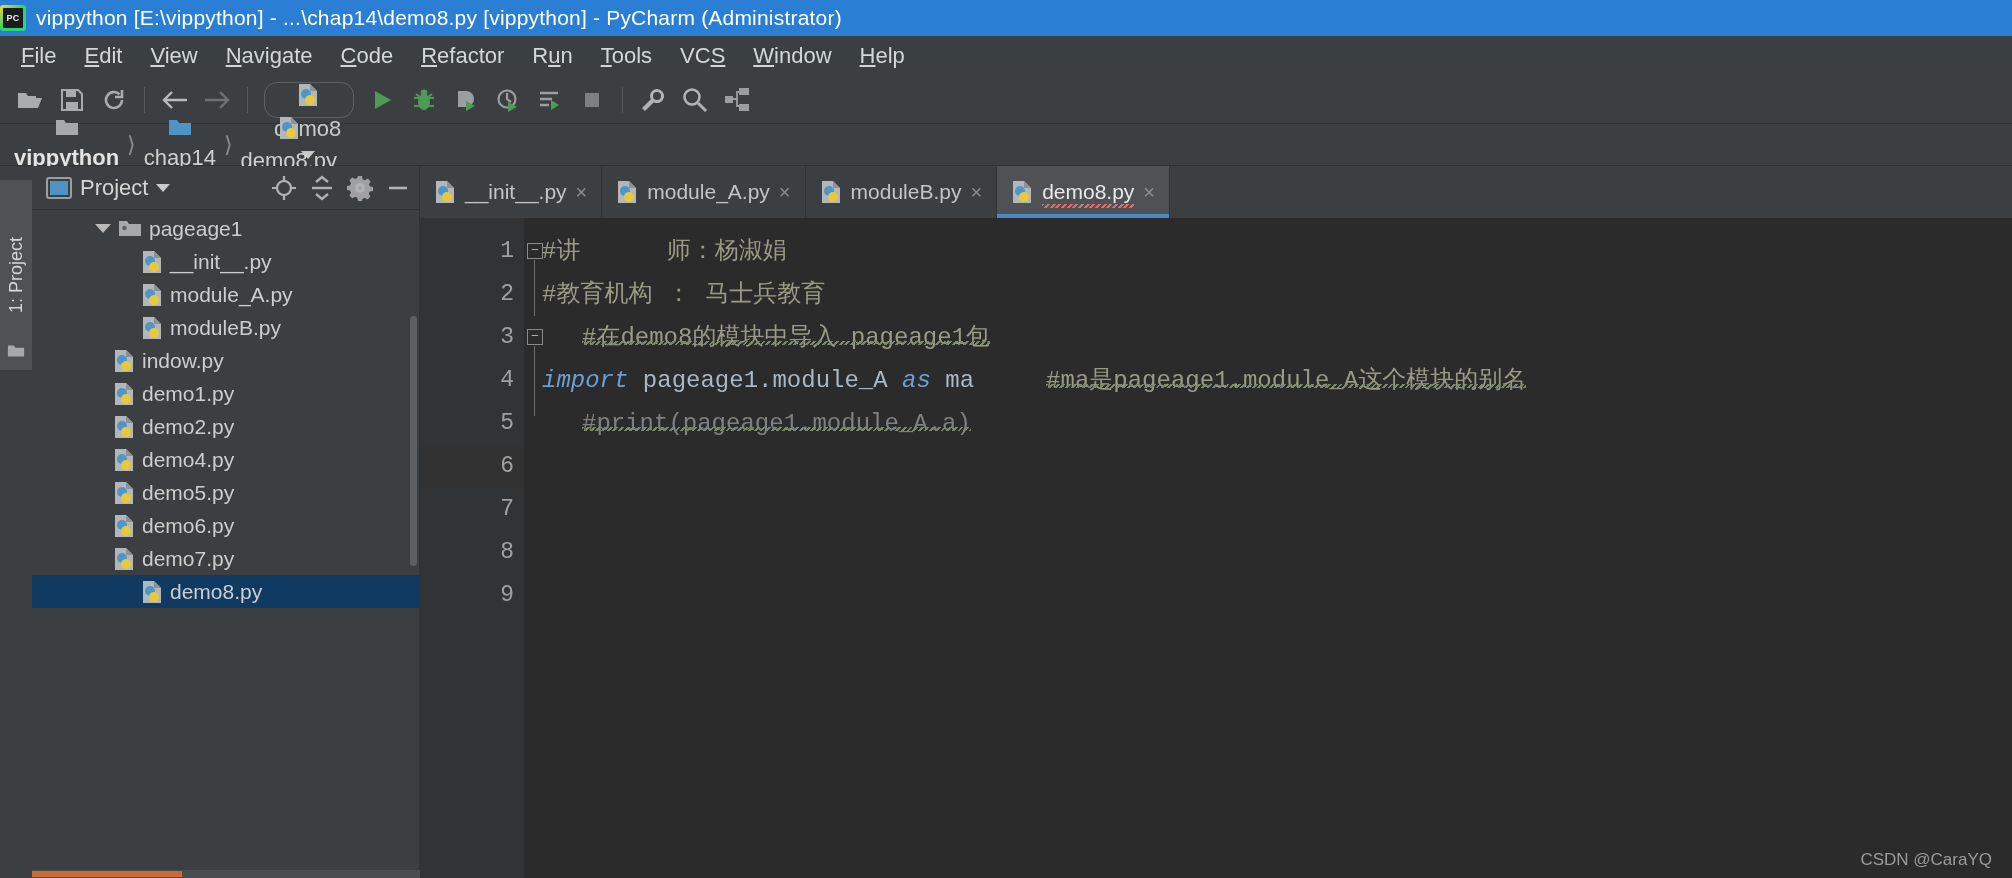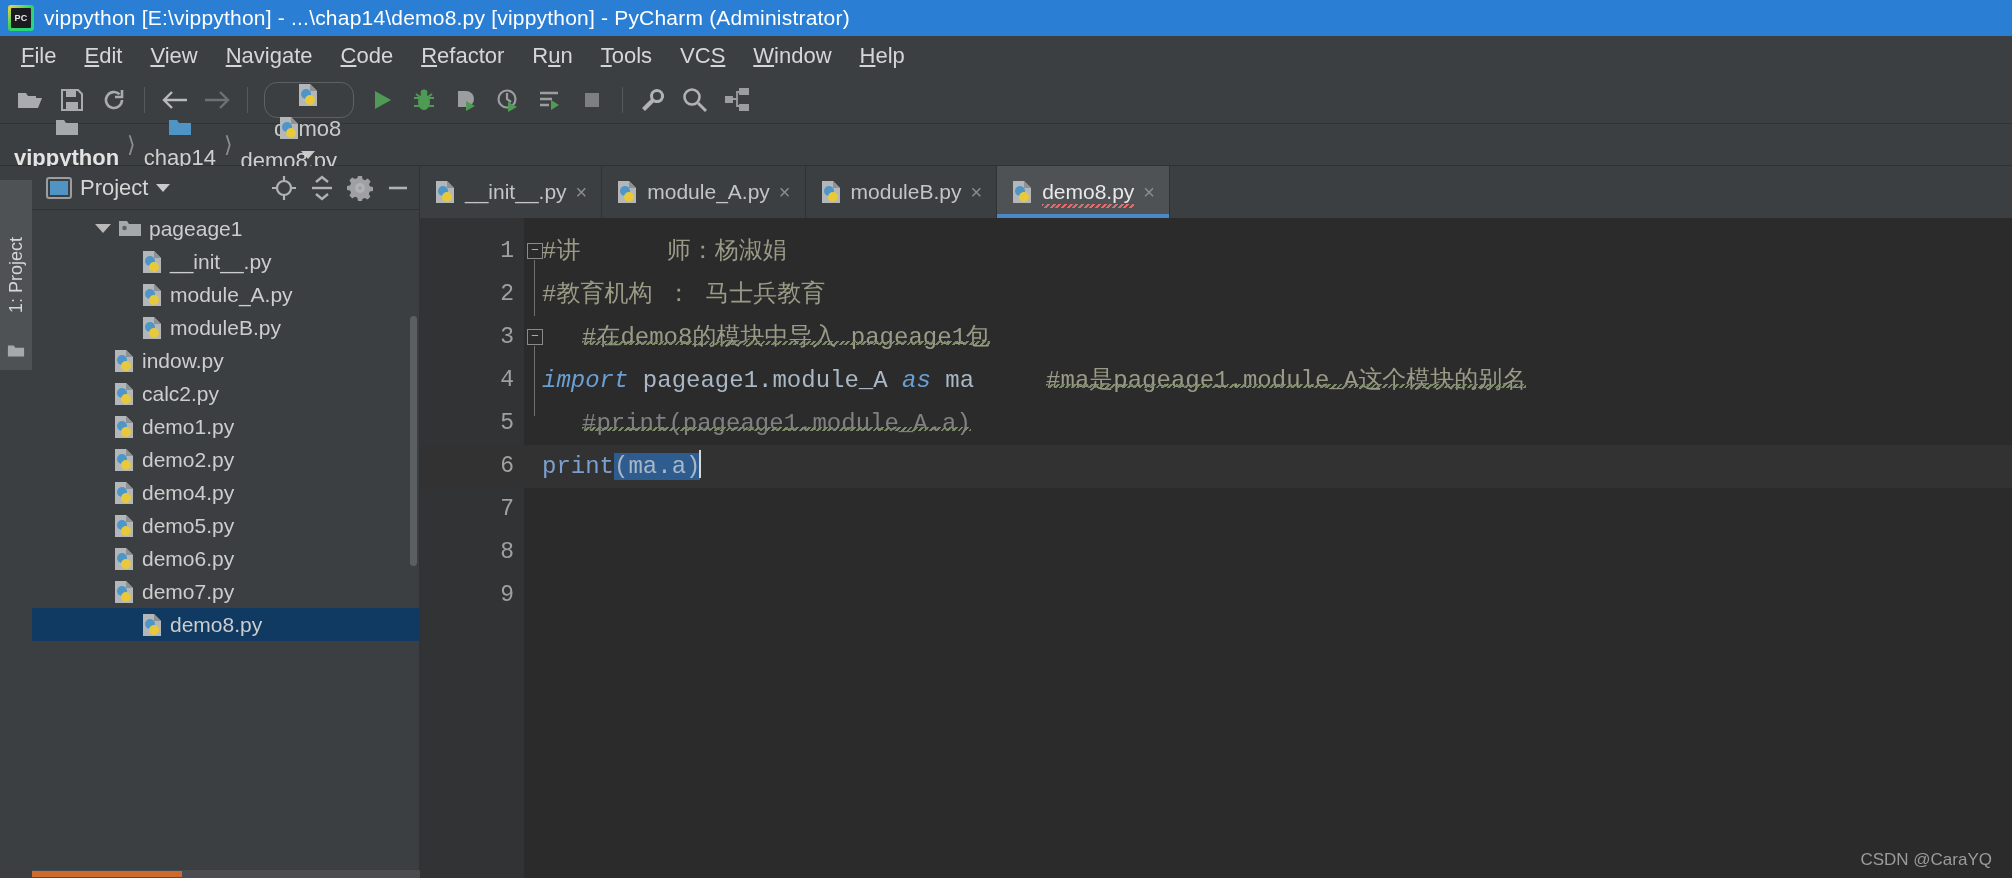--- a/index.html
+++ b/index.html
@@ -2,21 +2,21 @@
 <html><head>
 <meta charset="utf-8">
 <style>
   * { margin:0; padding:0; box-sizing:border-box; }
   html,body { width:2012px; height:878px; overflow:hidden; background:#3c3f41;
     font-family:"Liberation Sans", sans-serif; }
 
   
   .titlebar {
     height:36px; background:#2a7fd4; display:flex; align-items:center;
-    padding-left:8px; color:#ffffff; font-size:21px; letter-spacing:.2px;
+    color:#ffffff; font-size:21px; letter-spacing:.2px;
   }
   .pc-logo {
     width:26px; height:26px; margin-right:10px; border-radius:3px;
     background:linear-gradient(135deg,#ffd24a 0%,#36d45a 45%,#21d789 100%);
     position:relative; flex:none;
   }
   .pc-logo::after{
     content:"PC"; position:absolute; left:3px; top:3px; right:3px; bottom:3px;
     background:#1b1b20; color:#eaeaea; font-size:9px; font-weight:bold;
     display:flex; align-items:center; justify-content:center; border-radius:1px;
@@ -452,32 +452,20 @@
         <div class="tree-row">
           <span class="ind" style="width: 74px;"></span>
           <span>
             <svg width="22" height="24" viewBox="0 0 22 24">
               <path d="M2 1h11l7 7v15H2z" fill="#b4b7b9"></path>
               <path d="M13 1l7 7h-7z" fill="#8f9295"></path>
               <circle cx="9" cy="11" r="5" fill="#4e96c8"></circle>
               <circle cx="13" cy="17" r="5" fill="#e8c93c"></circle>
             </svg>
           </span>
-          <span class="tree-label">calc2.py</span>
-        </div>
-        <div class="tree-row">
-          <span class="ind" style="width: 74px;"></span>
-          <span>
-            <svg width="22" height="24" viewBox="0 0 22 24">
-              <path d="M2 1h11l7 7v15H2z" fill="#b4b7b9"></path>
-              <path d="M13 1l7 7h-7z" fill="#8f9295"></path>
-              <circle cx="9" cy="11" r="5" fill="#4e96c8"></circle>
-              <circle cx="13" cy="17" r="5" fill="#e8c93c"></circle>
-            </svg>
-          </span>
           <span class="tree-label">demo1.py</span>
         </div>
         <div class="tree-row">
           <span class="ind" style="width: 74px;"></span>
           <span>
             <svg width="22" height="24" viewBox="0 0 22 24">
               <path d="M2 1h11l7 7v15H2z" fill="#b4b7b9"></path>
               <path d="M13 1l7 7h-7z" fill="#8f9295"></path>
               <circle cx="9" cy="11" r="5" fill="#4e96c8"></circle>
               <circle cx="13" cy="17" r="5" fill="#e8c93c"></circle>
@@ -622,21 +610,20 @@
           <div class="gl">8</div>
           <div class="gl">9</div>
         </div>
 
       <div class="codearea">
         <div class="cline"><span class="cmt-cn">#讲      师：杨淑娟</span></div>
         <div class="cline"><span class="cmt-cn">#教育机构 ： 马士兵教育</span></div>
         <div class="cline"><span class="cmt-cn sq-cmt">#在demo8的模块中导入 pageage1包</span></div>
         <div class="cline"><span class="kw-i">import</span><span> pageage1.module_A </span><span class="kw-i">as</span><span> ma</span><span class="cmt-cn sq-cmt" style="margin-left:72px;">#ma是pageage1.module_A这个模块的别名</span></div>
         <div class="cline"><span class="cmt sq-cmt">#print(pageage1.module_A.a)</span></div>
-        <div class="cline cur"><span class="fn">print</span><span class="sel">(ma.a)</span><span class="caret"></span></div>
         <div class="cline"></div>
         <div class="cline"></div>
         <div class="cline"></div>
       </div>
 
       <div class="watermark">CSDN @CaraYQ</div>
     </div>
   </div>
 </div>
 

